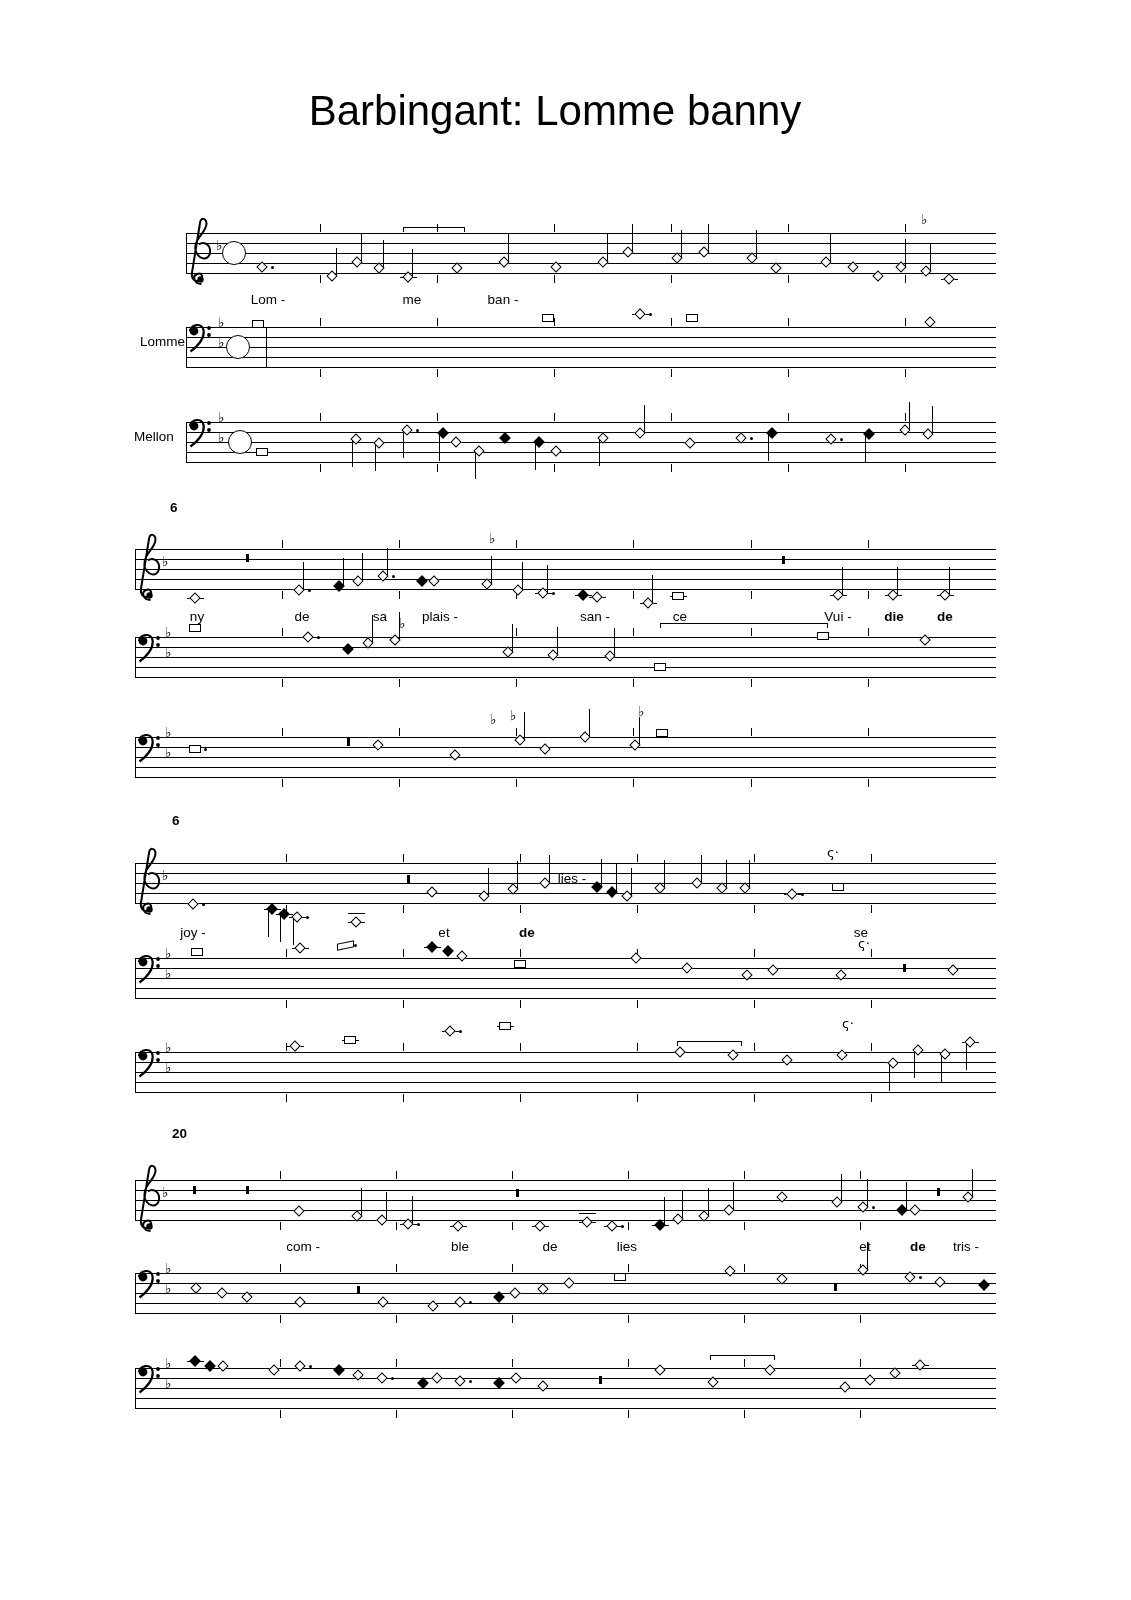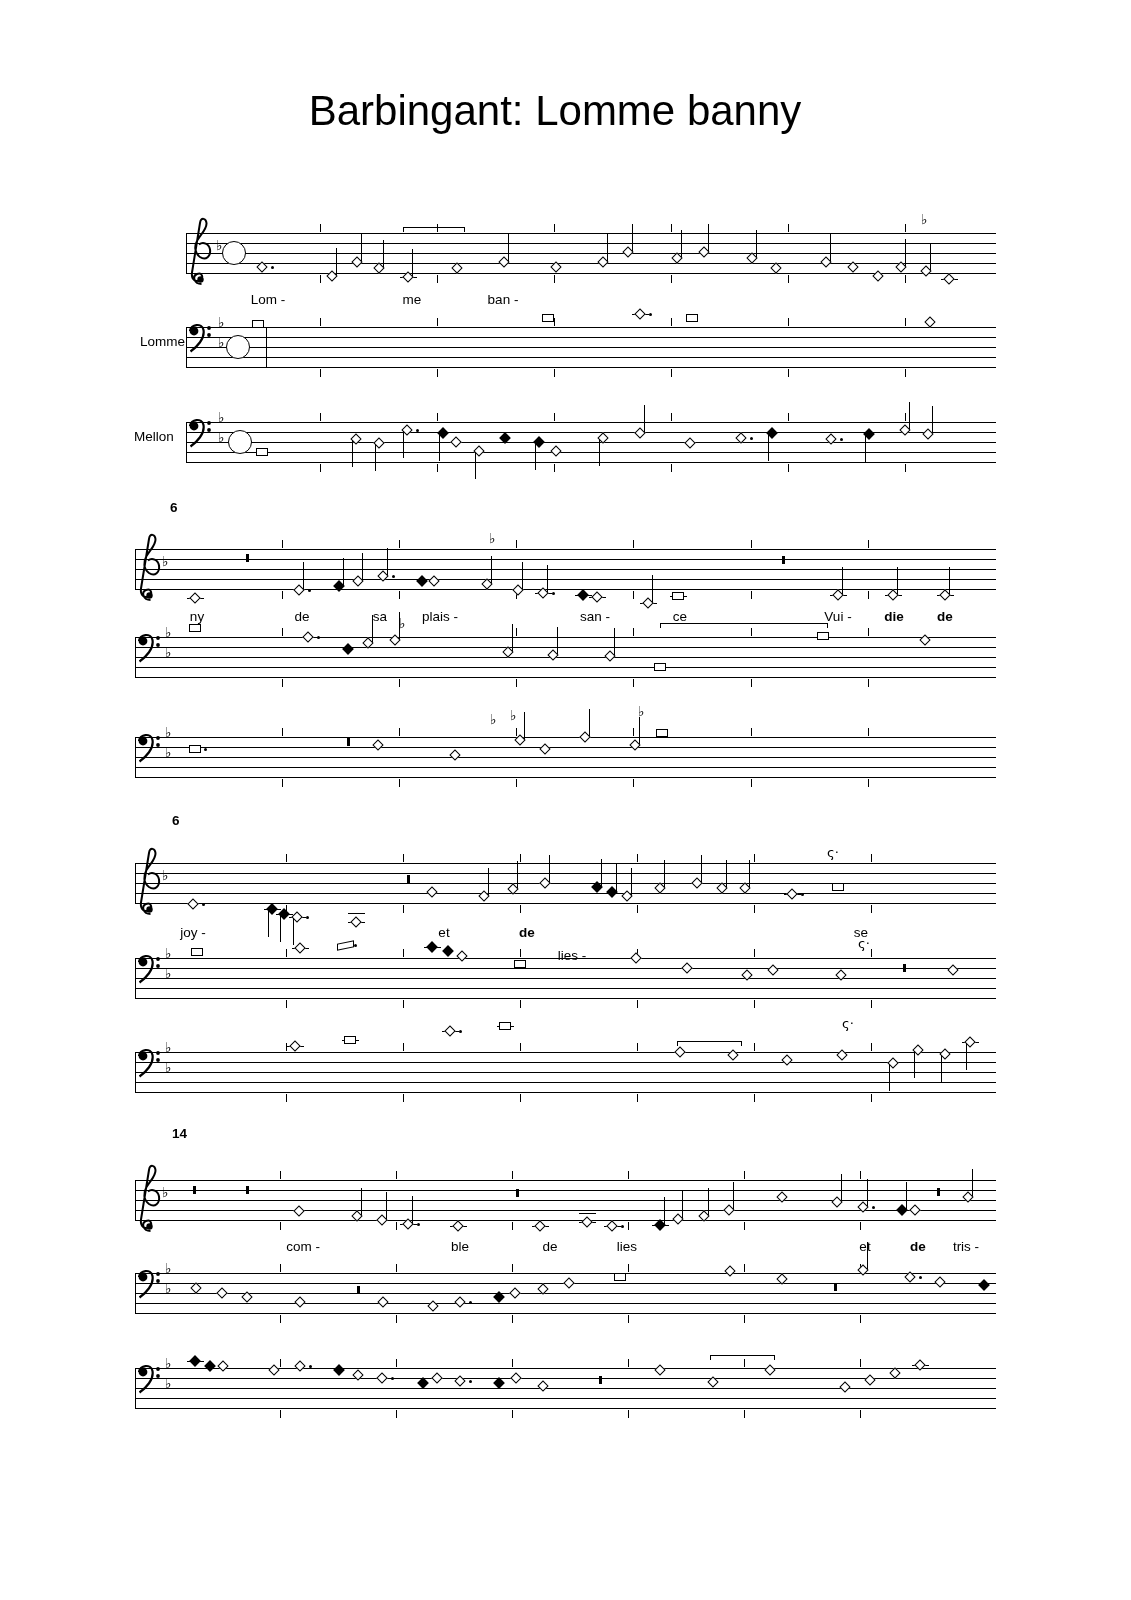--- a/index.html
+++ b/index.html
@@ -526,23 +526,23 @@
         <div class="vl" style="left: 914px; top: 1051px; width: 1px; height: 27px;"></div>
         <div class="nhead" style="left: 941px; top: 1050px;"></div>
         <div class="vl" style="left: 941px; top: 1055px; width: 1px; height: 27px;"></div>
         <div class="hl" style="left: 962px; top: 1042px; width: 17px;"></div>
         <div class="nhead" style="left: 966px; top: 1038px;"></div>
         <div class="vl" style="left: 966px; top: 1043px; width: 1px; height: 27px;"></div>
       </div>
       <div class="lyric" style="left: 193px; top: 925px;">joy -</div>
       <div class="lyric" style="left: 444px; top: 925px;">et</div>
       <div class="lyric b" style="left: 527px; top: 925px;">de</div>
-      <div class="lyric" style="left: 572px; top: 948px;">lies -</div>
+      <div class="lyric" style="left: 572px; top: 871px;">lies -</div>
       <div class="lyric" style="left: 861px; top: 925px;">se</div>
-      <div class="mnum" style="left: 172px; top: 1126px; position: absolute;">14</div>
+      <div class="mnum" style="left: 172px; top: 1126px; position: absolute;">20</div>
       <div style="left: 0px; top: 0px; position: absolute;">
         <div class="staff" style="left: 135px; top: 1180px; width: 861px; height: 41px;"></div>
         <div class="vl" style="left: 135px; top: 1180px; width: 1px; height: 41px;"></div>
         <div class="vl" style="left: 280px; top: 1171px; width: 1px; height: 8px;"></div>
         <div class="vl" style="left: 280px; top: 1222px; width: 1px; height: 8px;"></div>
         <div class="vl" style="left: 396px; top: 1171px; width: 1px; height: 8px;"></div>
         <div class="vl" style="left: 396px; top: 1222px; width: 1px; height: 8px;"></div>
         <div class="vl" style="left: 512px; top: 1171px; width: 1px; height: 8px;"></div>
         <div class="vl" style="left: 512px; top: 1222px; width: 1px; height: 8px;"></div>
         <div class="vl" style="left: 628px; top: 1171px; width: 1px; height: 8px;"></div>

